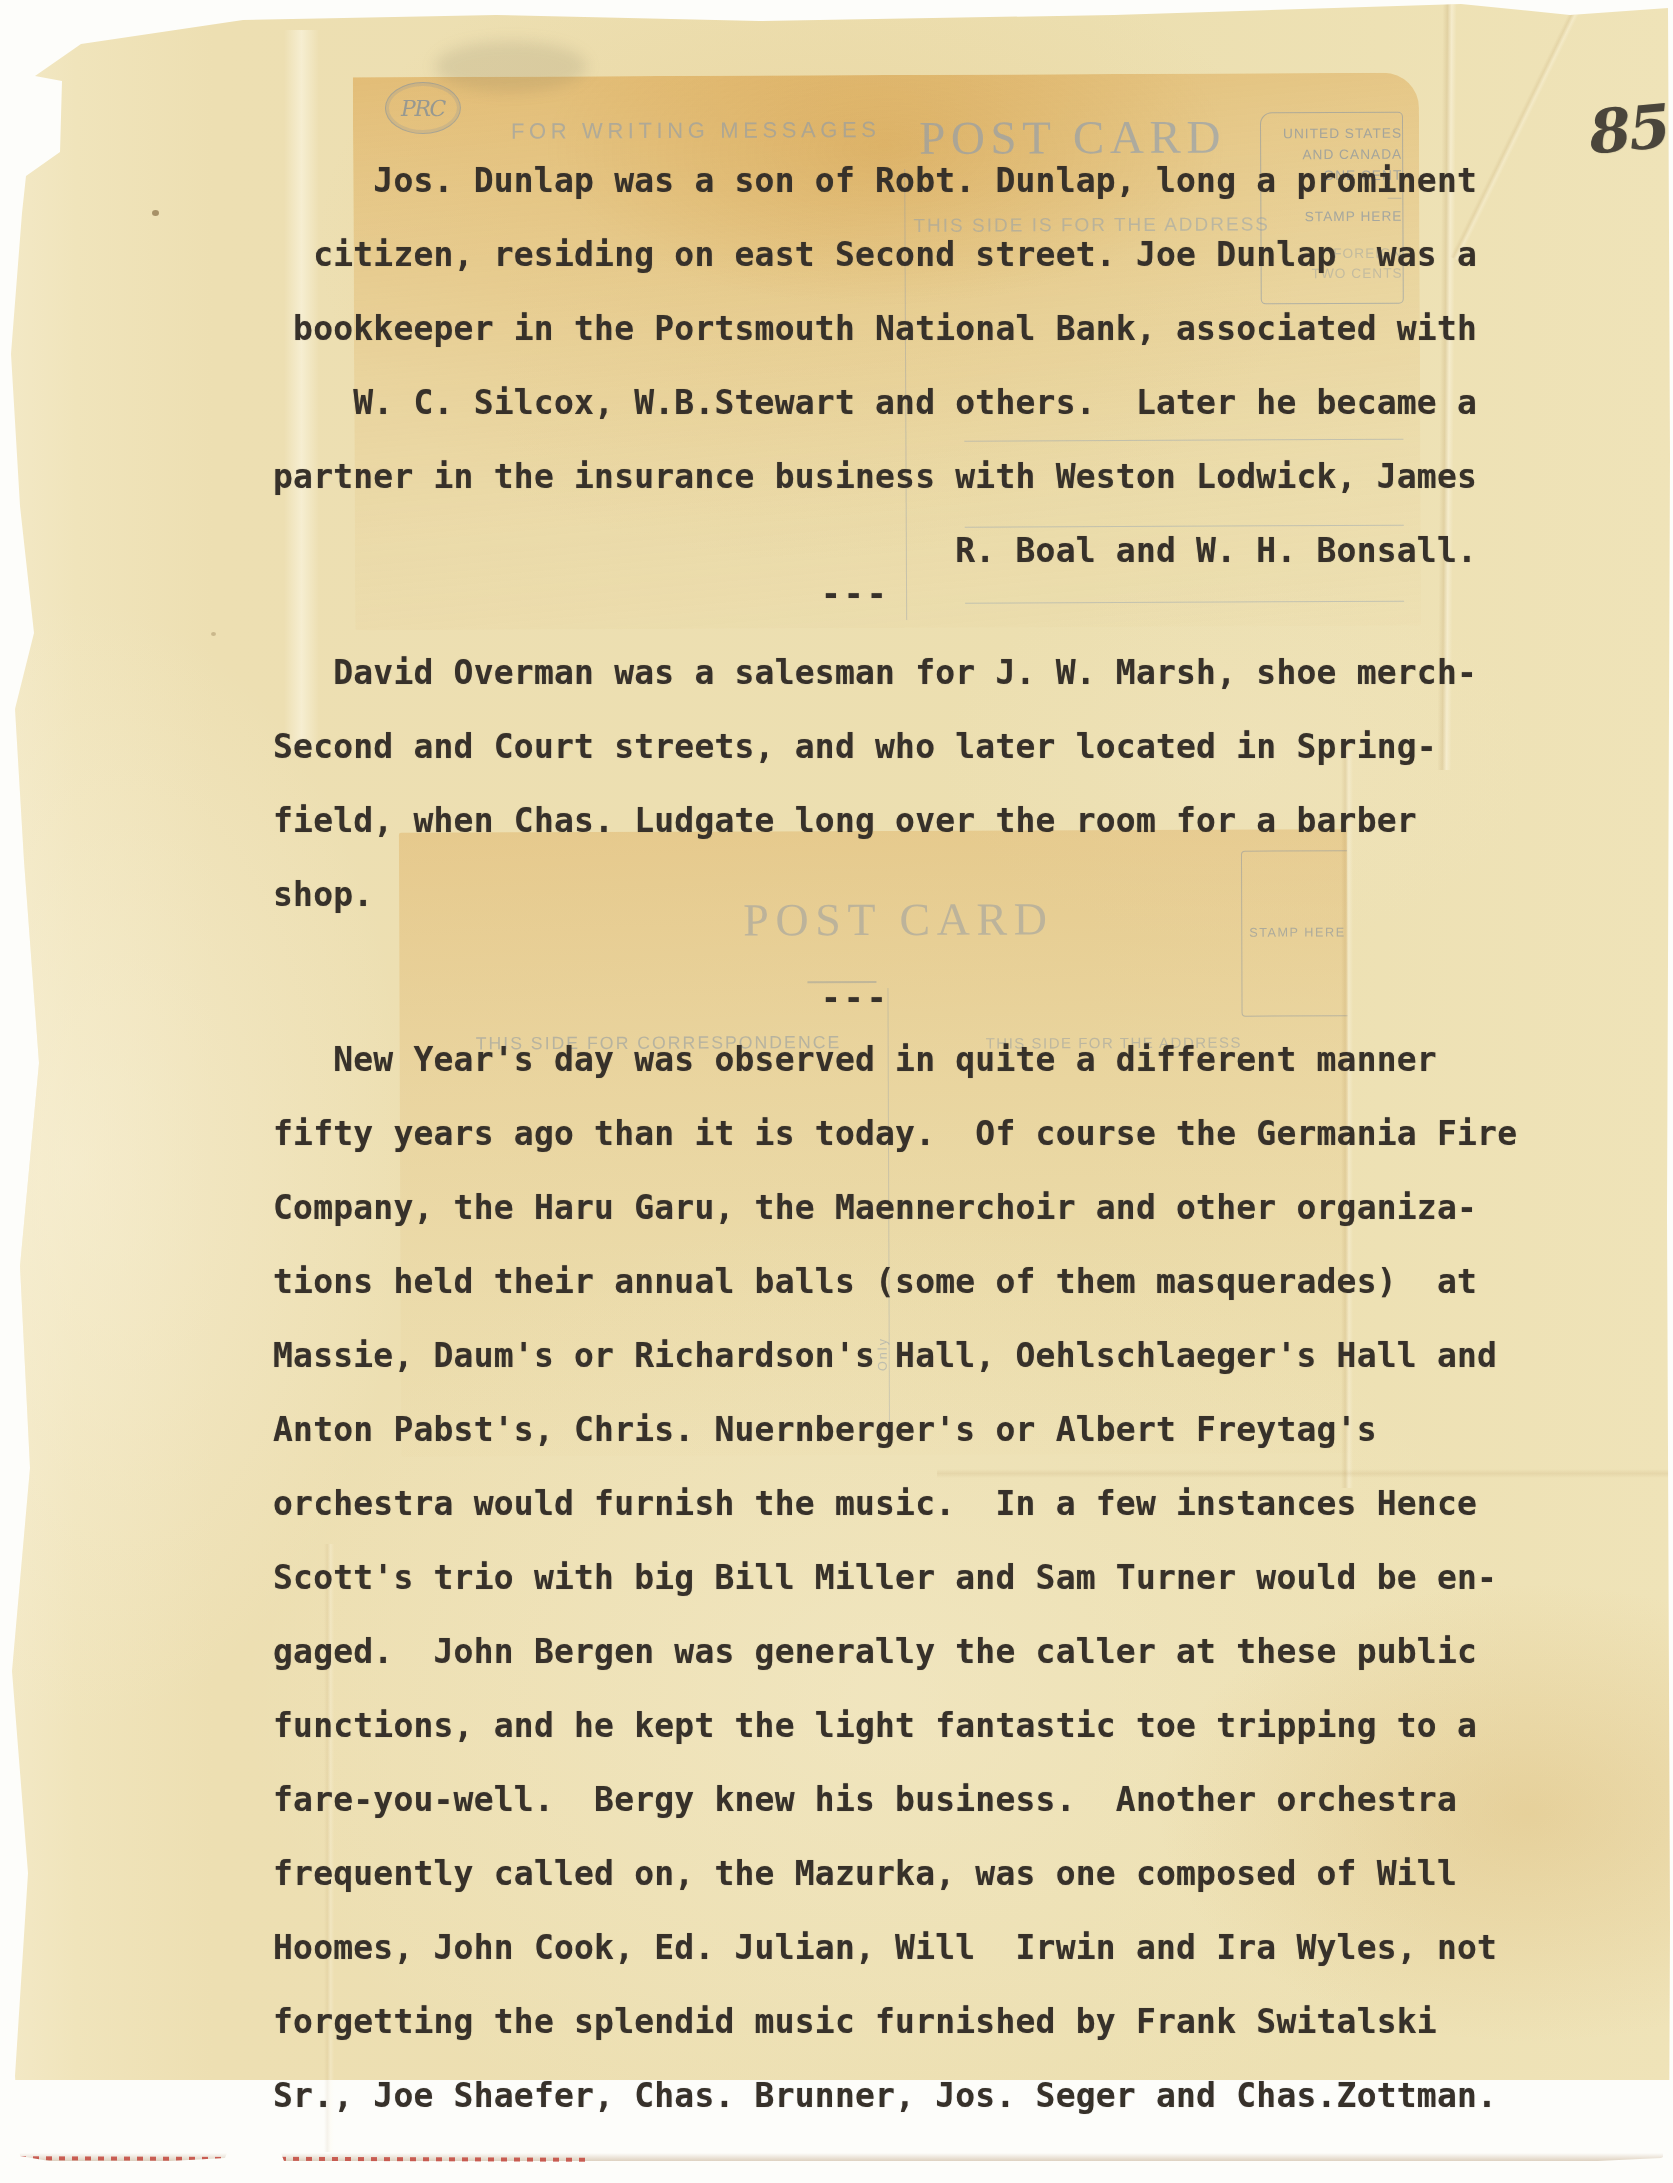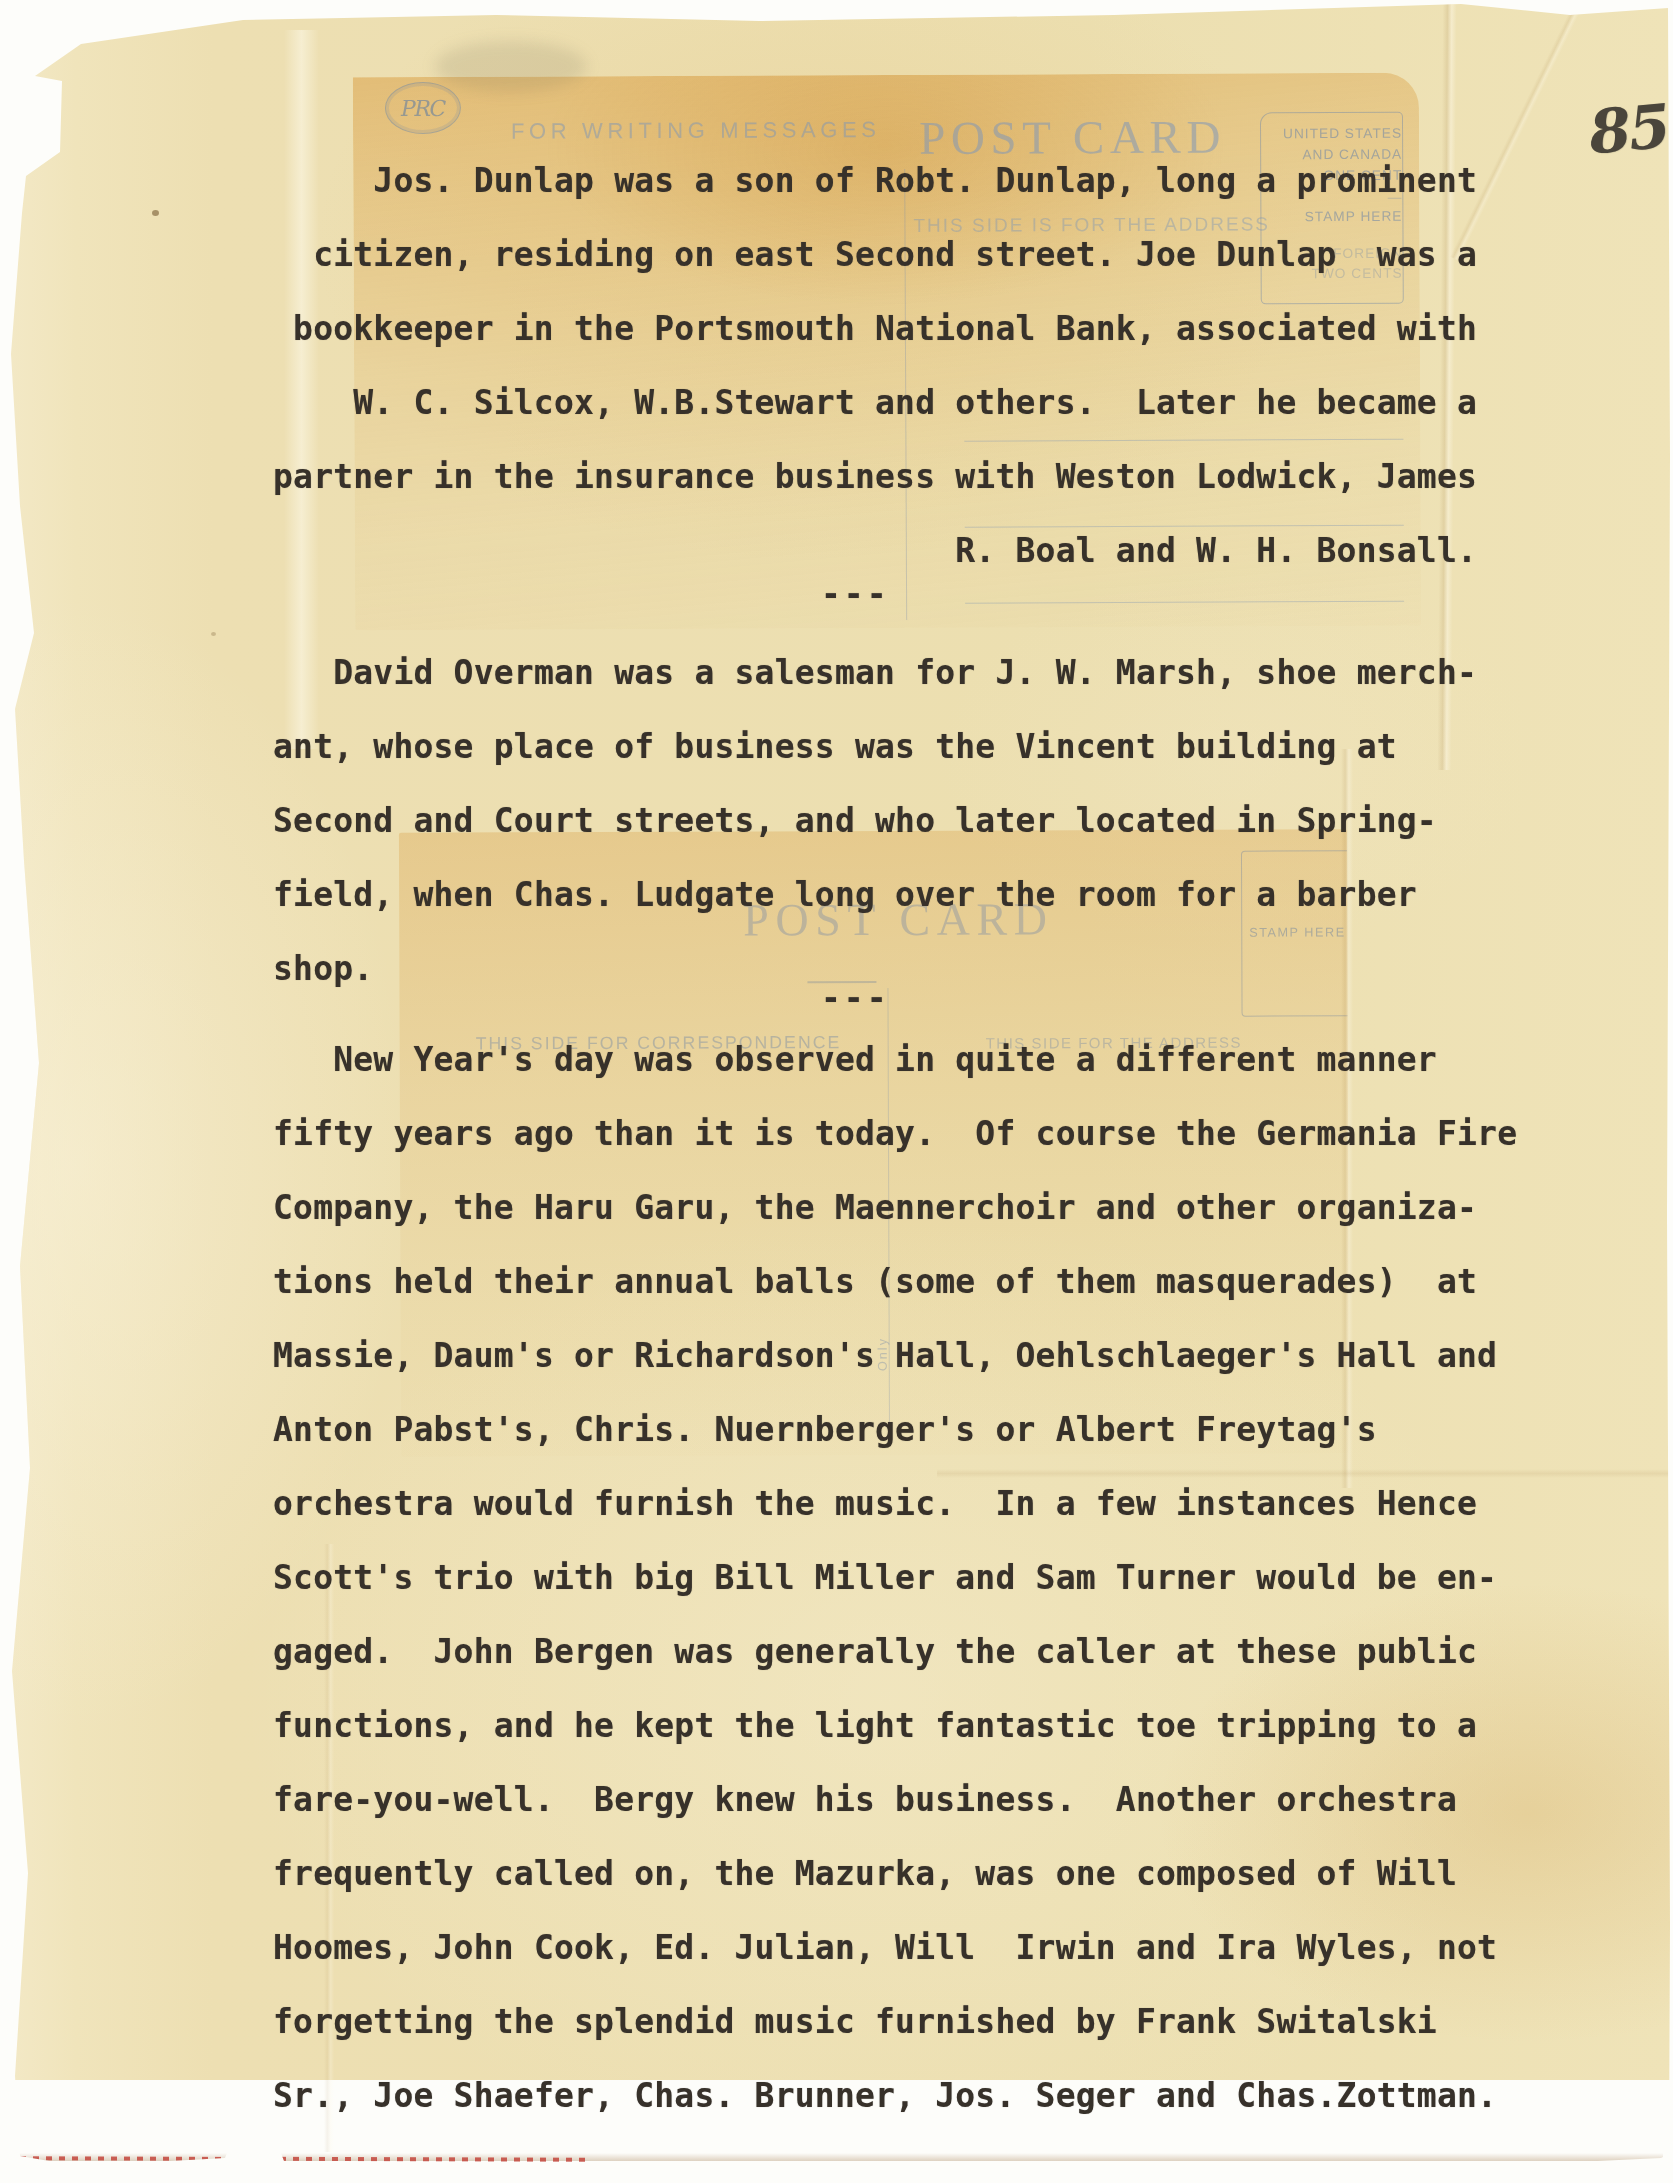--- a/index.html
+++ b/index.html
@@ -166,20 +166,20 @@
     <div class="smudge"></div>
     <div class="speck" style="left:152px;top:210px;width:7px;height:6px;"></div>
     <div class="speck" style="left:211px;top:632px;width:5px;height:4px;opacity:.5;"></div>
     <div class="speck" style="left:1287px;top:1585px;width:4.6px;height:4.6px;opacity:.4;"></div>
     <div class="bottom-edge"></div>
     <div class="red-zigzag"></div>
     <div class="red-bit-a"></div>
 
     <div class="typed para1"><div class="tline">   Jos. Dunlap was a son of Robt. Dunlap, long a prominent</div><div class="tline">citizen, residing on east Second street. Joe Dunlap  was a</div><div class="tline">bookkeeper in the Portsmouth National Bank, associated with</div><div class="tline">W. C. Silcox, W.B.Stewart and others.  Later he became a</div><div class="tline">partner in the insurance business with Weston Lodwick, James</div><div class="tline">R. Boal and W. H. Bonsall.</div></div>
     <div class="tdivider div1">---</div>
-    <div class="typed para2"><div class="tline">   David Overman was a salesman for J. W. Marsh, shoe merch-</div><div class="tline">ant, whose place of business was the Vincent building at</div><div class="tline">Second and Court streets, and who later located in Spring-</div><div class="tline">field, when Chas. Ludgate long over the room for a barber</div><div class="tline">shop.</div></div>
+    <div class="typed para2"><div class="tline">   David Overman was a salesman for J. W. Marsh, shoe merch-</div><div class="tline">Second and Court streets, and who later located in Spring-</div><div class="tline">field, when Chas. Ludgate long over the room for a barber</div><div class="tline">shop.</div></div>
     <div class="tdivider div2">---</div>
     <div class="typed para3"><div class="tline">   New Year's day was observed in quite a different manner</div><div class="tline">fifty years ago than it is today.  Of course the Germania Fire</div><div class="tline">Company, the Haru Garu, the Maennerchoir and other organiza-</div><div class="tline">tions held their annual balls (some of them masquerades)  at</div><div class="tline">Massie, Daum's or Richardson's Hall, Oehlschlaeger's Hall and</div><div class="tline">Anton Pabst's, Chris. Nuernberger's or Albert Freytag's</div><div class="tline">orchestra would furnish the music.  In a few instances Hence</div><div class="tline">Scott's trio with big Bill Miller and Sam Turner would be en-</div><div class="tline">gaged.  John Bergen was generally the caller at these public</div><div class="tline">functions, and he kept the light fantastic toe tripping to a</div><div class="tline">fare-you-well.  Bergy knew his business.  Another orchestra</div><div class="tline">frequently called on, the Mazurka, was one composed of Will</div><div class="tline">Hoomes, John Cook, Ed. Julian, Will  Irwin and Ira Wyles, not</div><div class="tline">forgetting the splendid music furnished by Frank Switalski</div><div class="tline">Sr., Joe Shaefer, Chas. Brunner, Jos. Seger and Chas.Zottman.</div></div>
 
     <div class="pagenum">85</div>
   </div>
 </div>
 
 
 </body></html>

